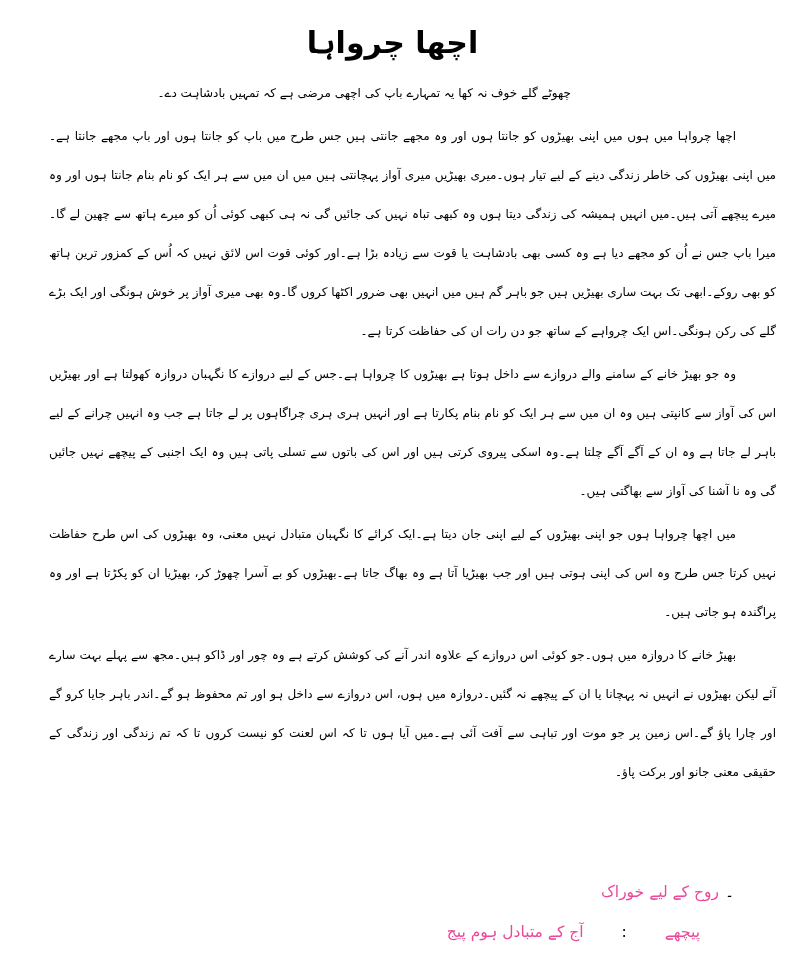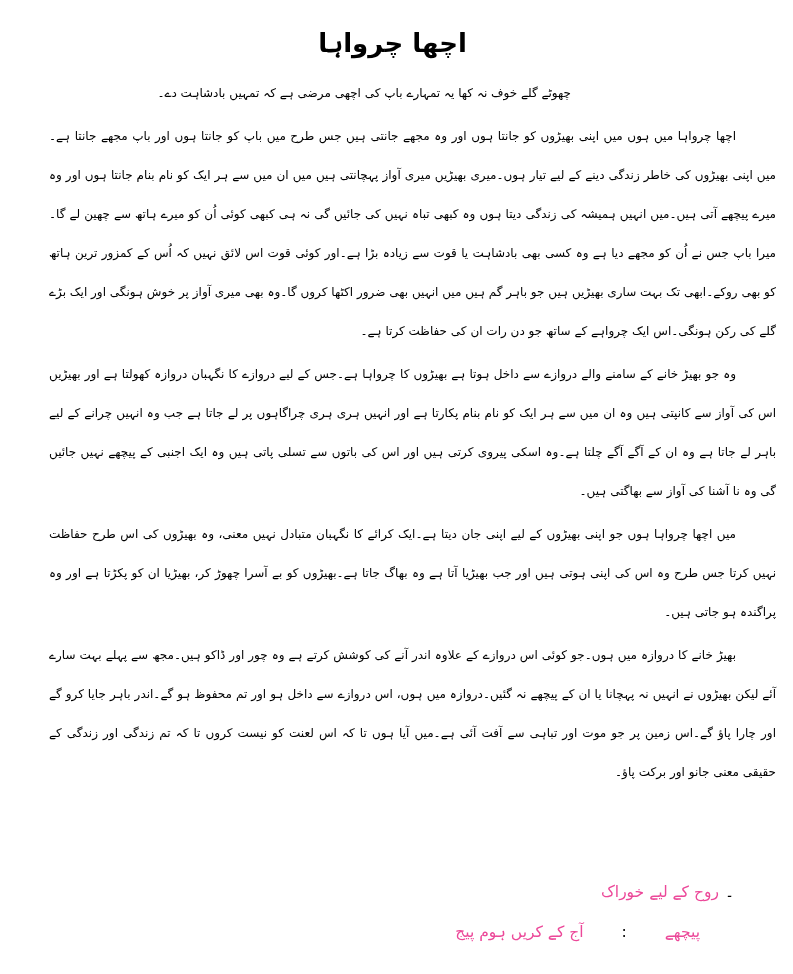--- a/index.html
+++ b/index.html
@@ -17,21 +17,21 @@
     }
     .page {
       position: absolute;
       left: 45px;
       top: 18px;
       width: 735px;
       direction: rtl;
     }
     .title {
       text-align: center;
-      font-size: 26px;
+      font-size: 30px;
       font-weight: bold;
       line-height: 50px;
       margin: 0 0 6px 0;
       padding-right: 40px;
     }
     .para {
       font-size: 12px;
       line-height: 39px;
       text-align: justify;
       text-align-last: right;
@@ -78,15 +78,15 @@
 </div>
 
 <div class="footer">
   <div class="footer-row">
     <span class="sep">۔</span>
     <a class="footer-link">روح کے لیے خوراک</a>
   </div>
   <div class="footer-row second">
     <a class="footer-link">پیچھے</a>
     <span class="colon">:</span>
-    <a class="footer-link">آج کے کریں ہوم پیج</a>
+    <a class="footer-link">آج کے متبادل ہوم پیج</a>
   </div>
 </div>
 
 </body></html>

